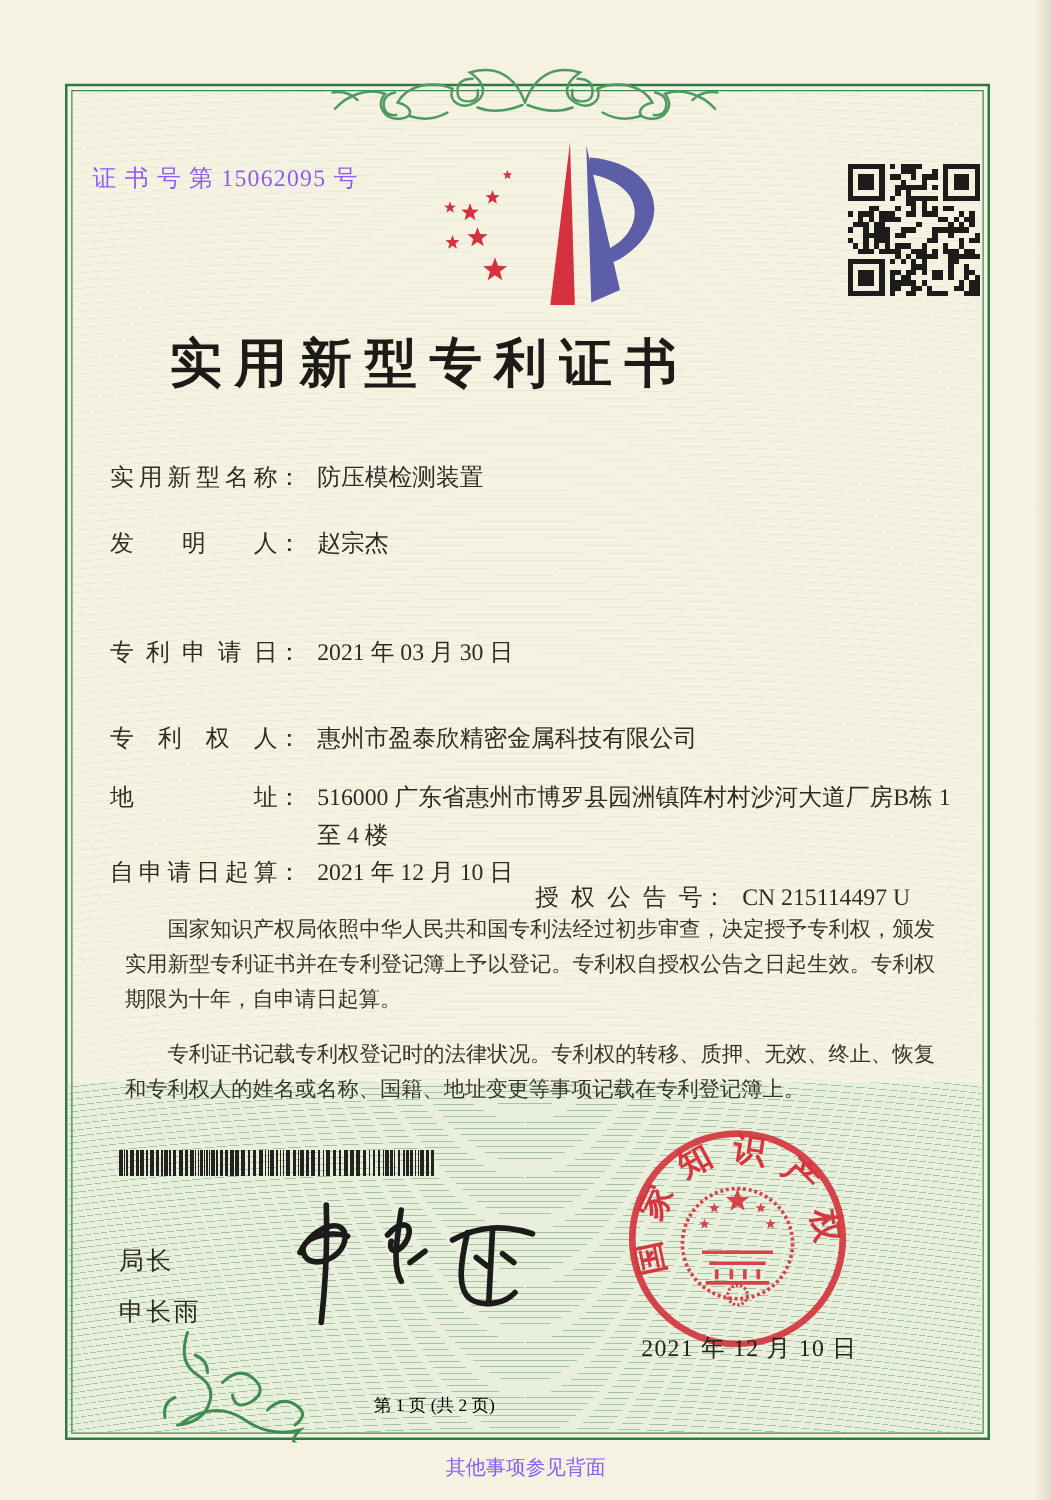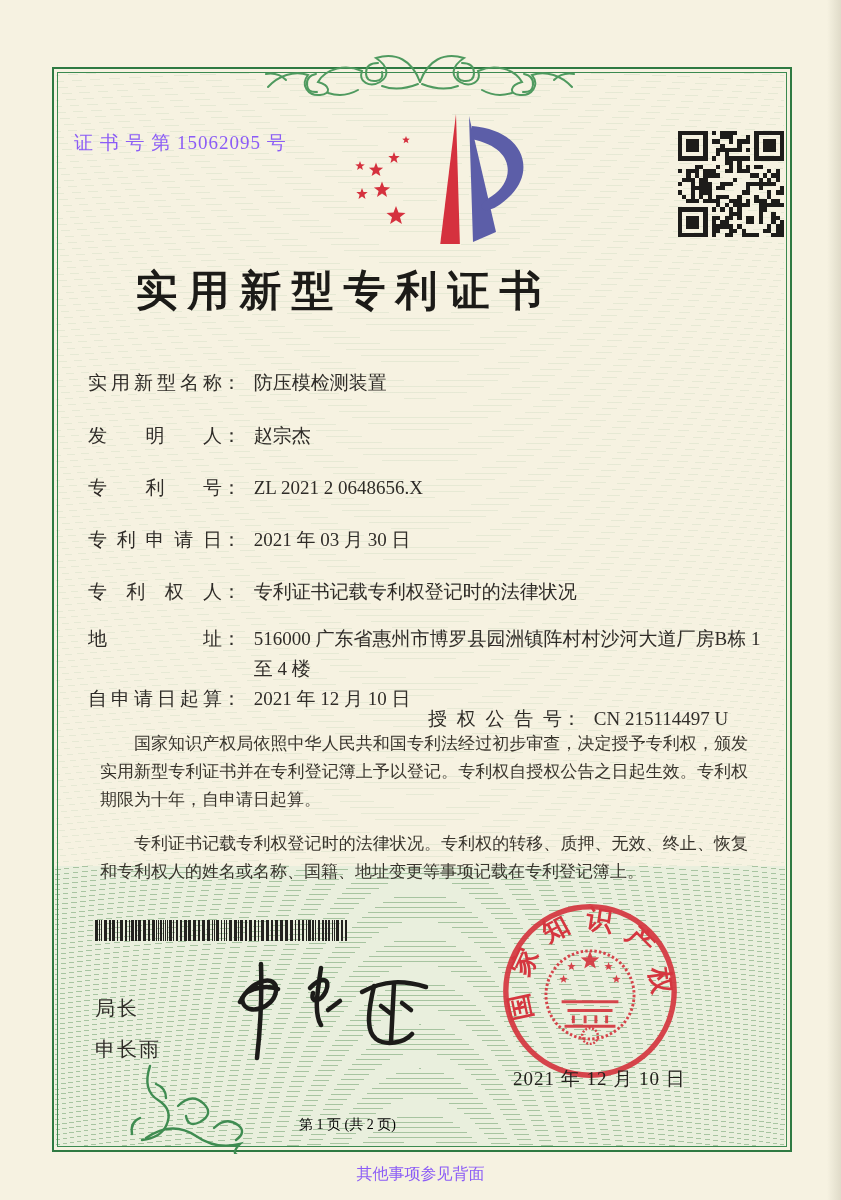--- a/index.html
+++ b/index.html
@@ -328,31 +328,27 @@
   <div class="title">实用新型专利证书</div>
 
   <div class="row" style="top:368px">
     <span class="flabel">实用新型名称</span><span class="colon">：</span>
     <span class="fvalue">防压模检测装置</span>
   </div>
   <div class="row" style="top:421px">
     <span class="flabel">发明人</span><span class="colon">：</span>
     <span class="fvalue">赵宗杰</span>
   </div>
-  <div class="row" style="top:473px">
-    <span class="flabel">专利号</span><span class="colon">：</span>
-    <span class="fvalue">ZL 2021 2 0648656.X</span>
-  </div>
-  <div class="row" style="top:525px">
+  <div class="row" style="top:508px">
     <span class="flabel">专利申请日</span><span class="colon">：</span>
     <span class="fvalue">2021 年 03 月 30 日</span>
   </div>
   <div class="row" style="top:577px">
     <span class="flabel">专利权人</span><span class="colon">：</span>
-    <span class="fvalue">专利证书记载专利权登记时的法律状况</span>
+    <span class="fvalue">惠州市盈泰欣精密金属科技有限公司</span>
   </div>
   <div class="row" style="top:624px">
     <span class="flabel">地址</span><span class="colon">：</span>
     <span class="fvalue">516000 广东省惠州市博罗县园洲镇阵村村沙河大道厂房B栋 1 至 4 楼</span>
   </div>
   <div class="row" style="top:684px;width:680px">
     <span class="flabel">自申请日起算</span><span class="colon">：</span>
     <span class="fvalue">2021 年 12 月 10 日</span>
     <span class="grant-right">
       <span class="flabel">授权公告号</span><span class="colon">：</span>

